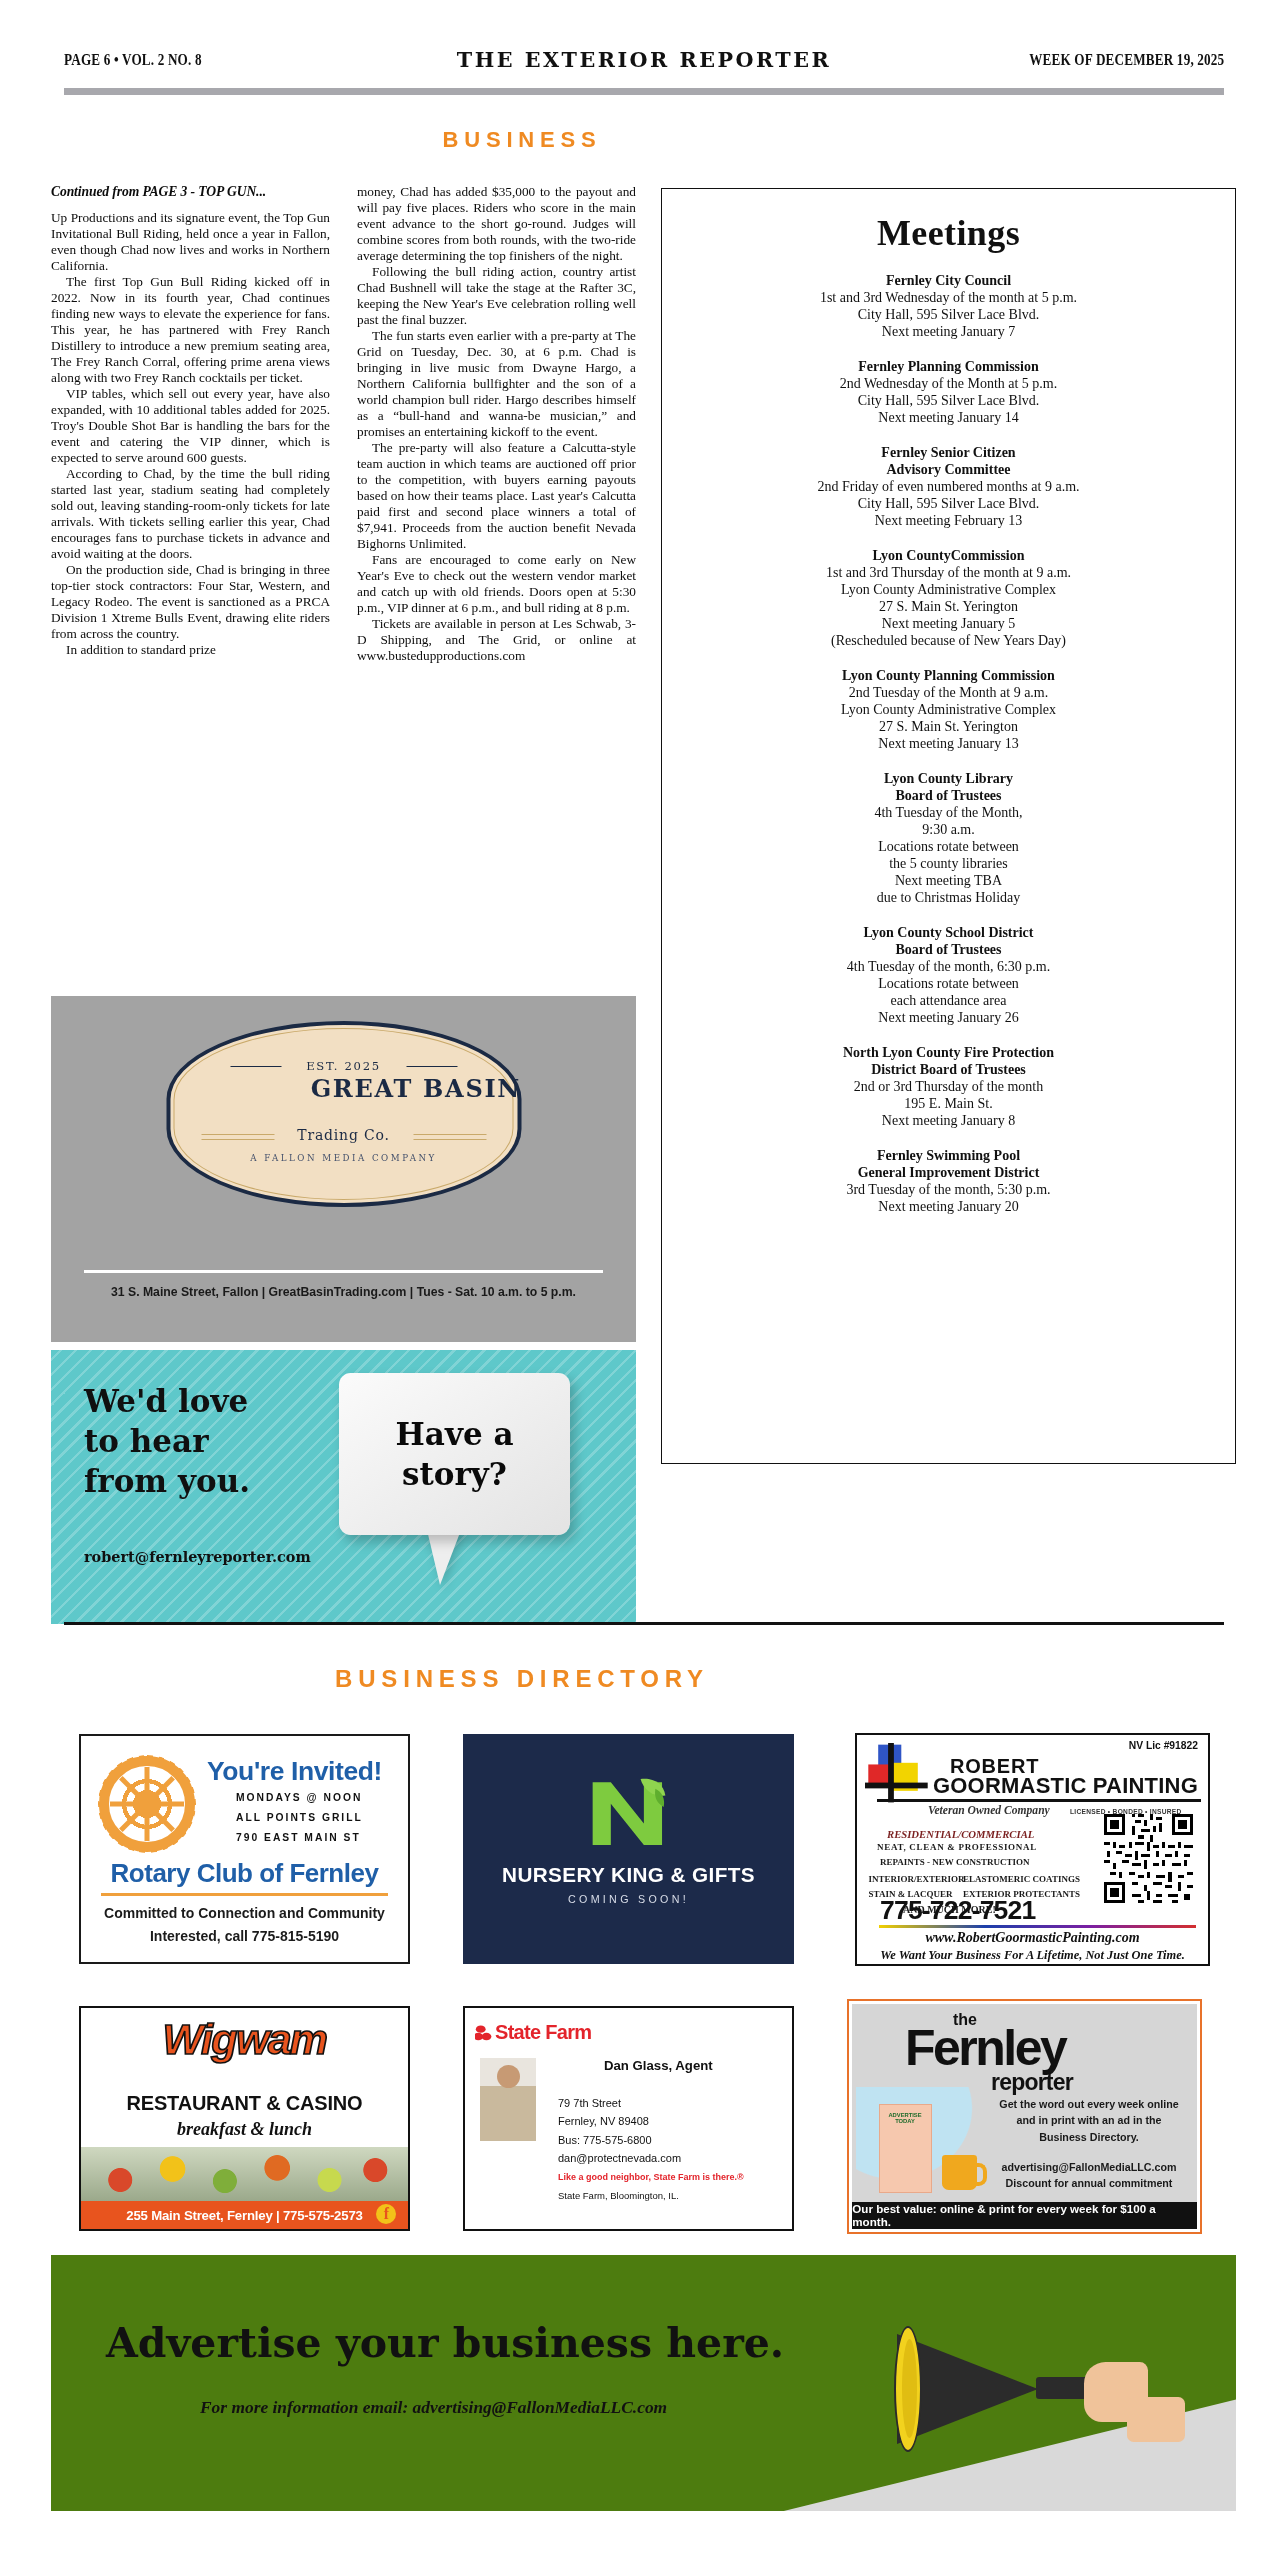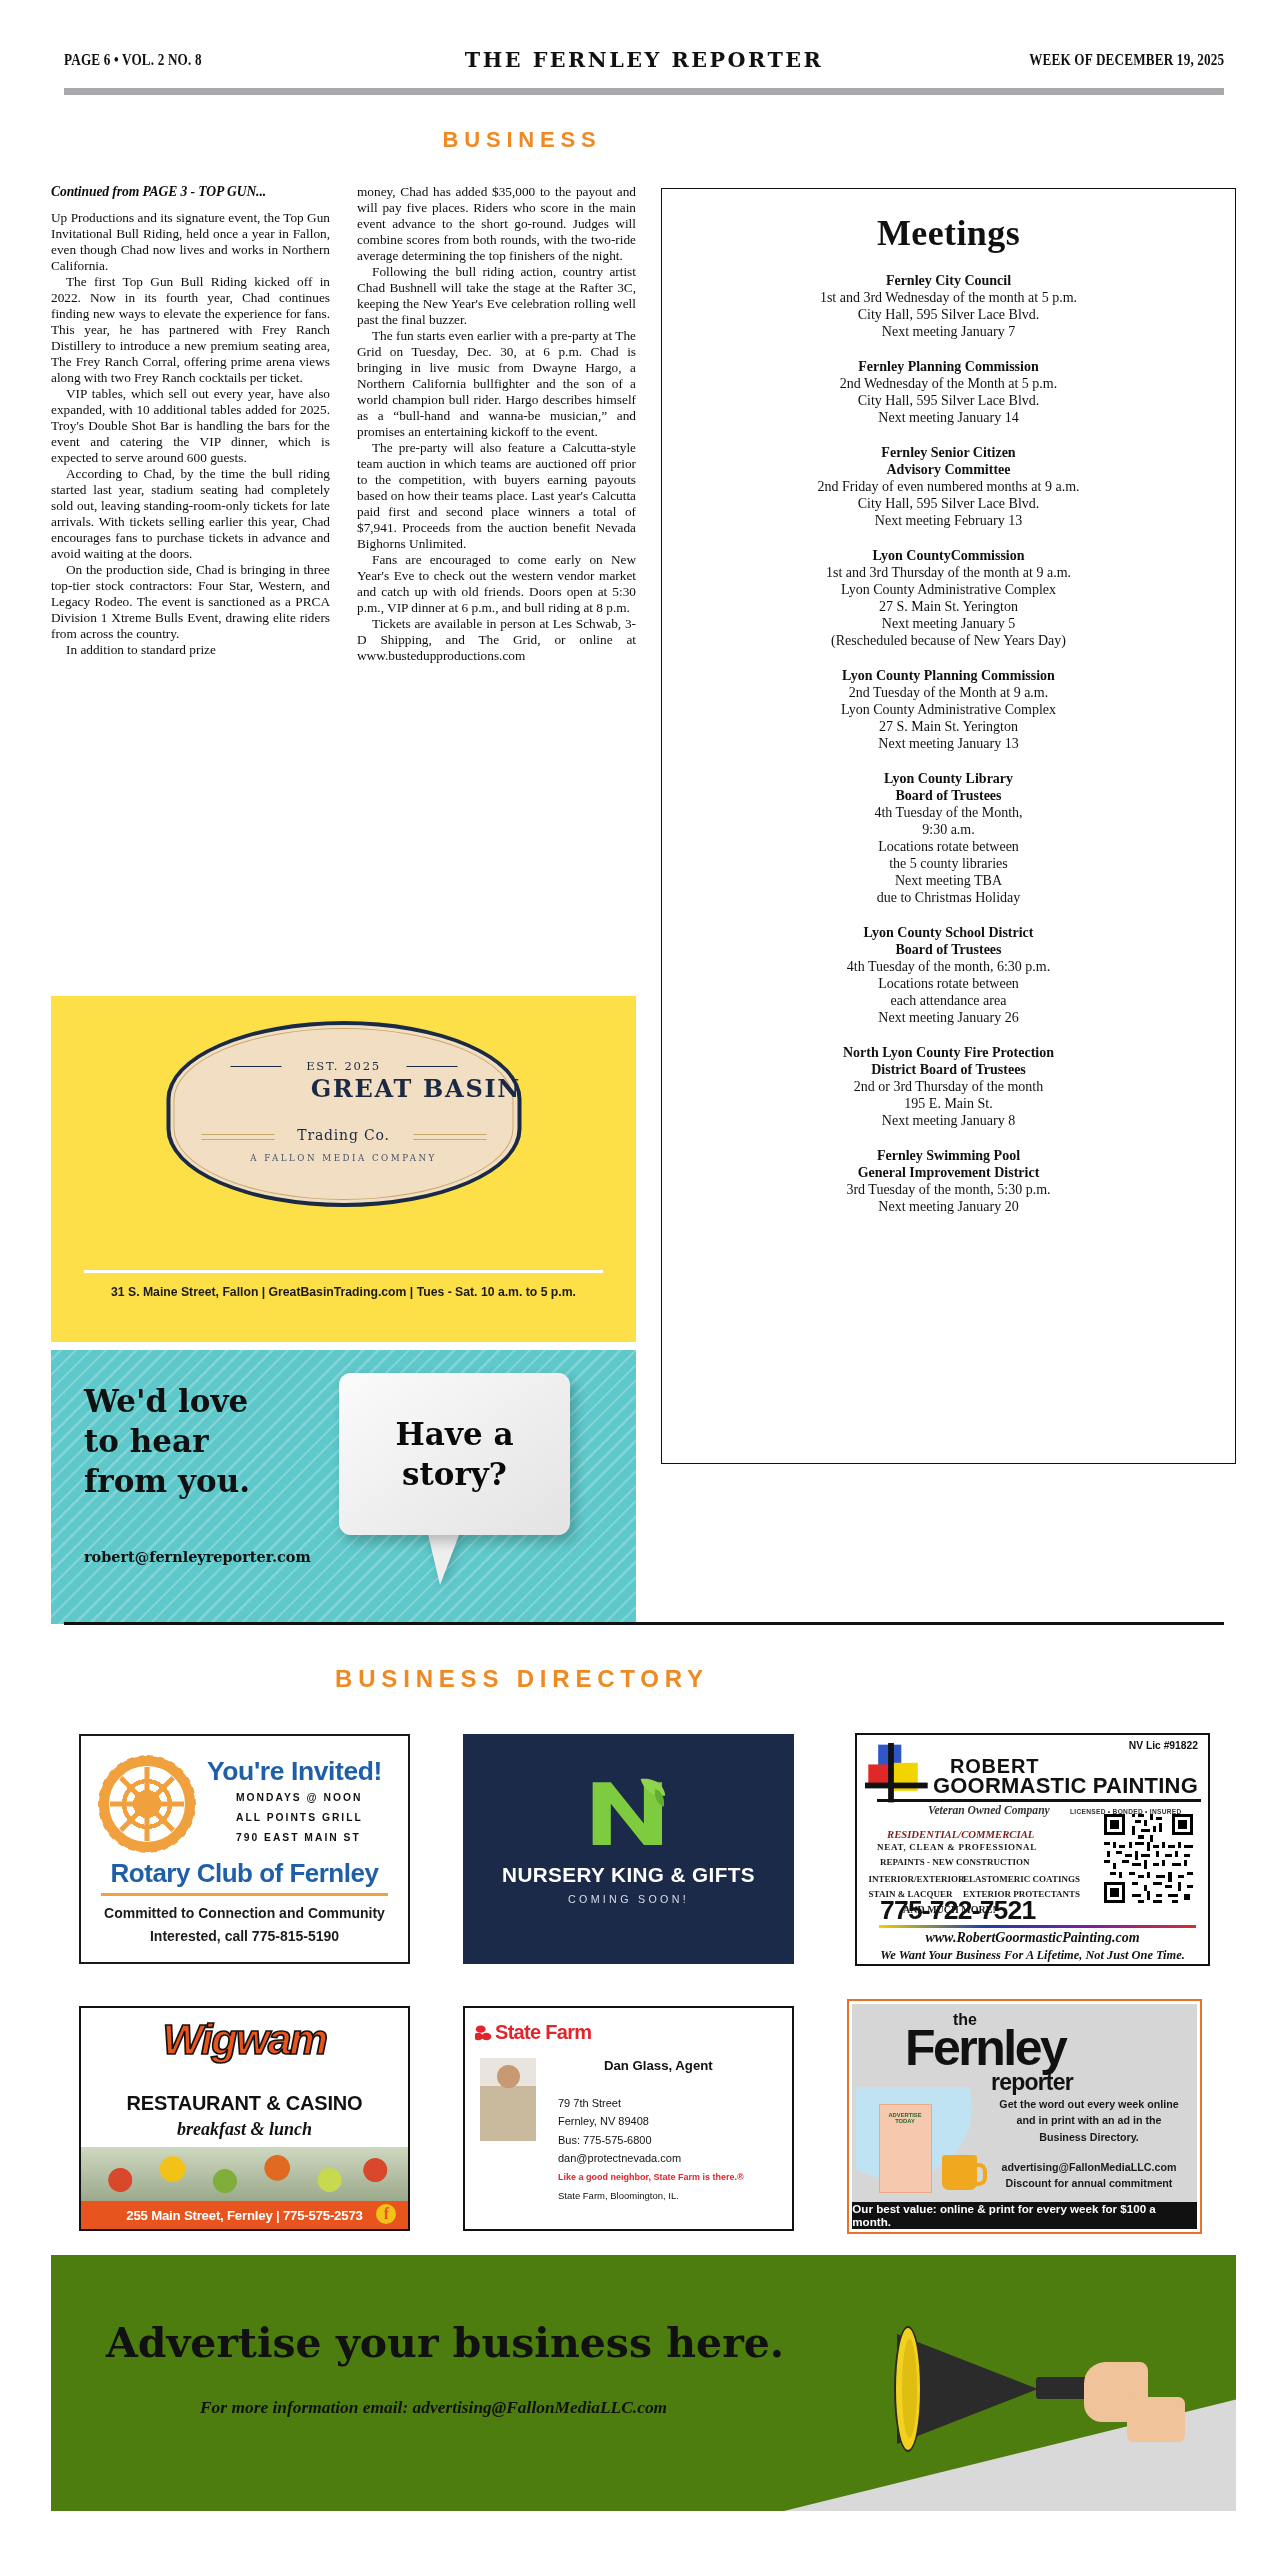--- a/index.html
+++ b/index.html
@@ -79,21 +79,21 @@
     text-align:center; margin-top:18px;
     font-family:"Liberation Serif", serif;
     font-size:14px; line-height:17px;
   }
   .meeting .mname{ font-weight:bold; display:block; }
   .meeting .mline{ display:block; }
 
   
   #gb-ad{
     position:absolute; left:51px; top:996px; width:585px; height:346px;
-    background:#fde047;
+    background:#a3a3a3;
   }
   #gb-logo-wrap{
     position:absolute; left:50%; top:25px; transform:translateX(-50%);
     width:355px; height:186px;
   }
   .gb-plaque{
     position:absolute; inset:0;
     border:4.1px solid #1b2a44;
     border-radius:50% / 42%;
     background:#f2dfc3;
@@ -501,21 +501,21 @@
   }
 </style>
 </head>
 <body>
 
 <div class="masthead">
   <div class="mh-row">
     <div class="mh-left">PAGE 6  •  VOL. 2  NO. 8</div>
     <div class="mh-right">WEEK OF DECEMBER 19, 2025</div>
   </div>
-  <div class="mh-title">THE FERNLEY REPORTER</div>
+  <div class="mh-title">THE EXTERIOR REPORTER</div>
   <div class="mh-rule"></div>
 </div>
 
 <div id="business-title" class="section-title">BUSINESS</div>
 
 <div id="col1" class="col">
   <div class="jump-line">Continued from PAGE 3 - TOP GUN...</div>
   <p class="noindent">Up Productions and its signature event, the Top Gun Invitational Bull Riding, held once a year in Fallon, even though Chad now lives and works in Northern California.</p>
   <p>The first Top Gun Bull Riding kicked off in 2022. Now in its fourth year, Chad continues finding new ways to elevate the experience for fans. This year, he has partnered with Frey Ranch Distillery to introduce a new premium seating area, The Frey Ranch Corral, offering prime arena views along with two Frey Ranch cocktails per ticket.</p>
   <p>VIP tables, which sell out every year, have also expanded, with 10 additional tables added for 2025. Troy's Double Shot Bar is handling the bars for the event and catering the VIP dinner, which is expected to serve around 600 guests.</p>

